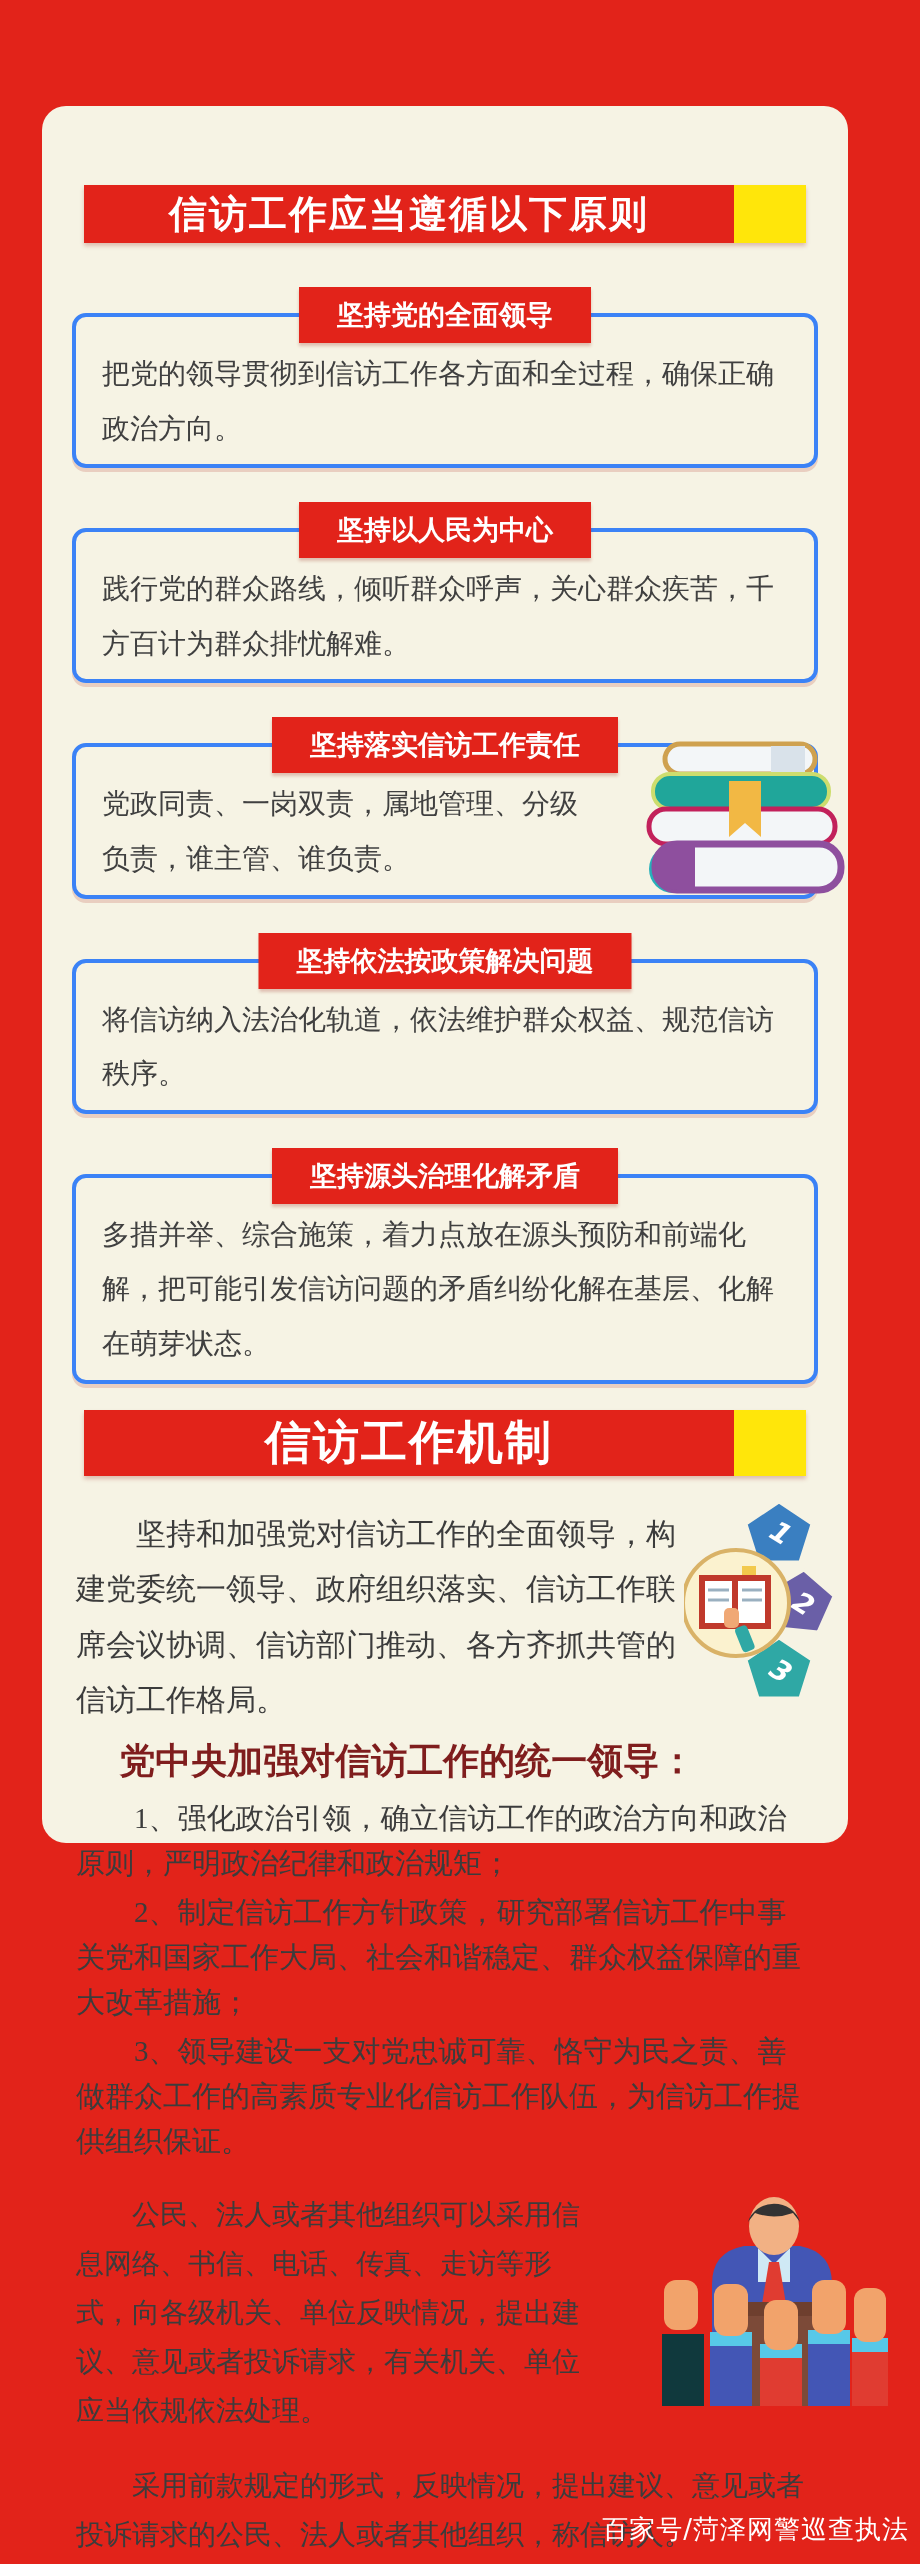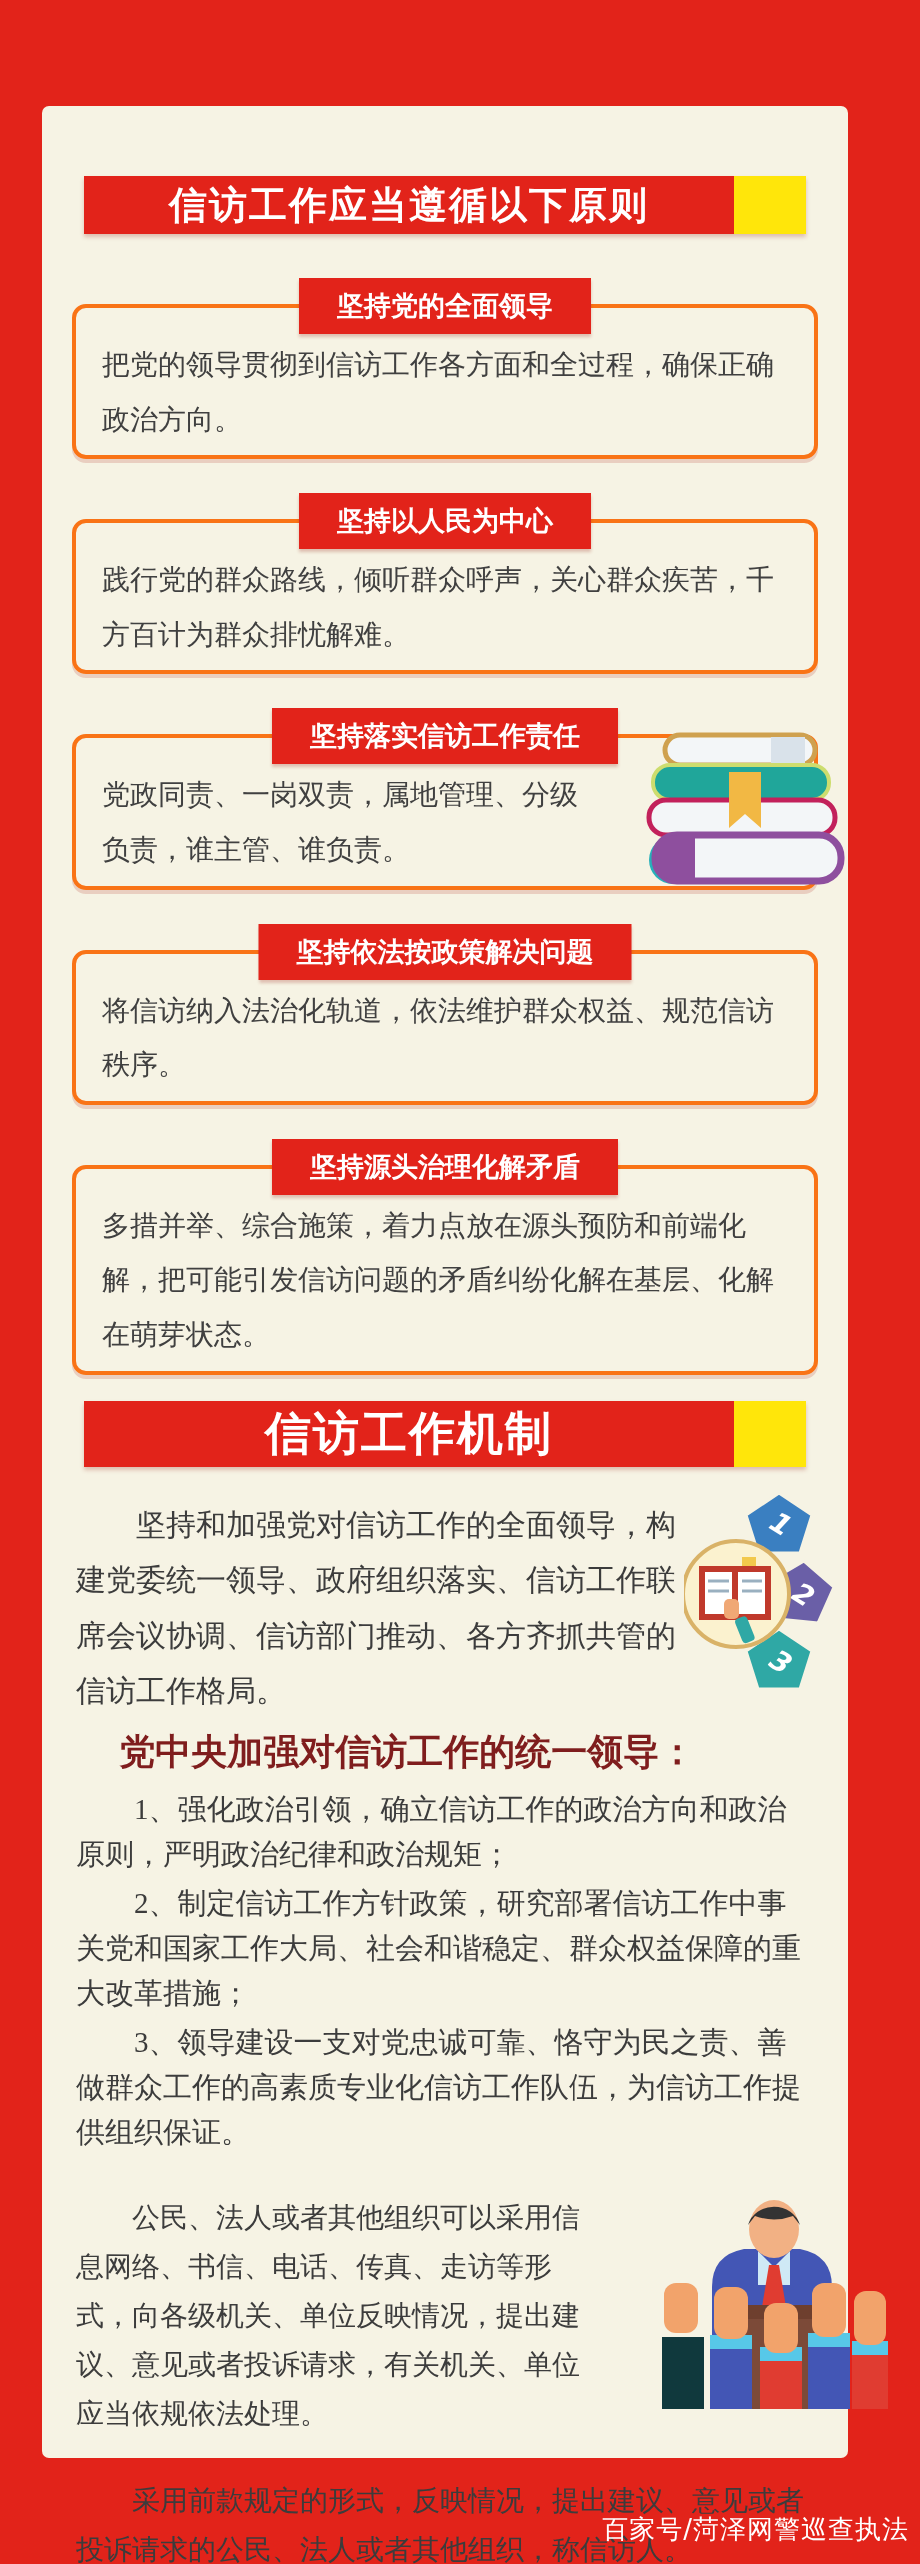--- a/index.html
+++ b/index.html
@@ -6,25 +6,25 @@
   #canvas {
     position:relative;
     width:920px; height:2564px;
     background:#e2231a;
     font-family:"DejaVu Sans","Liberation Sans",sans-serif;
     overflow:hidden;
   }
   .panel {
     position:absolute;
     left:42px; top:106px;
-    width:806px; height:2352px;
+    width:806px; height:1737px;
     background:#f6f3e4;
-    border-radius:7px;
+    border-radius:24px;
     box-sizing:border-box;
-    padding:0 30px;
+    padding:9px 30px;
   }
   
   .sec-banner {
     display:flex; align-items:stretch;
     height:58px;
     margin:0 12px;
     box-shadow:0 3px 4px rgba(150,30,20,.25);
   }
   .sec-banner .bar {
     flex:1; background:#e2231a;
@@ -34,21 +34,21 @@
   .sec-banner .yellow-block { width:72px; background:#ffe60a; }
   .banner-1 { margin-top:70px; }
   .banner-1 .bar { font-size:38px; }
   .banner-2 { margin-top:26px; height:66px; }
   .banner-2 .bar { font-size:46px; }
   .banner-3 { margin-top:30px; height:62px; }
   .banner-3 .bar { font-size:40px; }
   
   .pbox {
     position:relative;
-    border:4px solid #f97316;
+    border:4px solid #3b82f6;
     border-radius:14px;
     margin-top:60px;
     padding:30px 26px 8px 26px;
     box-shadow:0 4px 0 rgba(180,40,25,.18);
   }
   .pbox-first { margin-top:70px; }
   .pbox-tab {
     position:absolute;
     top:-30px; left:50%; transform:translateX(-50%);
     background:#e2231a; color:#fff;
@@ -83,21 +83,21 @@
   .mech-item {
     font-size:29px; line-height:1.55; color:#3c3c3c;
     text-indent:2em; margin-top:4px;
   }
   .mech-illu {
     position:absolute; right:-18px; top:-8px;
     width:152px; height:215px;
   }
   
   .sub-para {
-    margin:38px 4px 0 4px;
+    margin:26px 4px 0 4px;
     font-size:28px; line-height:1.75; color:#3c3c3c;
     text-indent:2em;
   }
   .sub-para-first { overflow:visible; }
   .hands-float {
     float:right;
     width:228px; height:222px;
     margin:-6px -18px 4px 10px;
   }
   .watermark {

